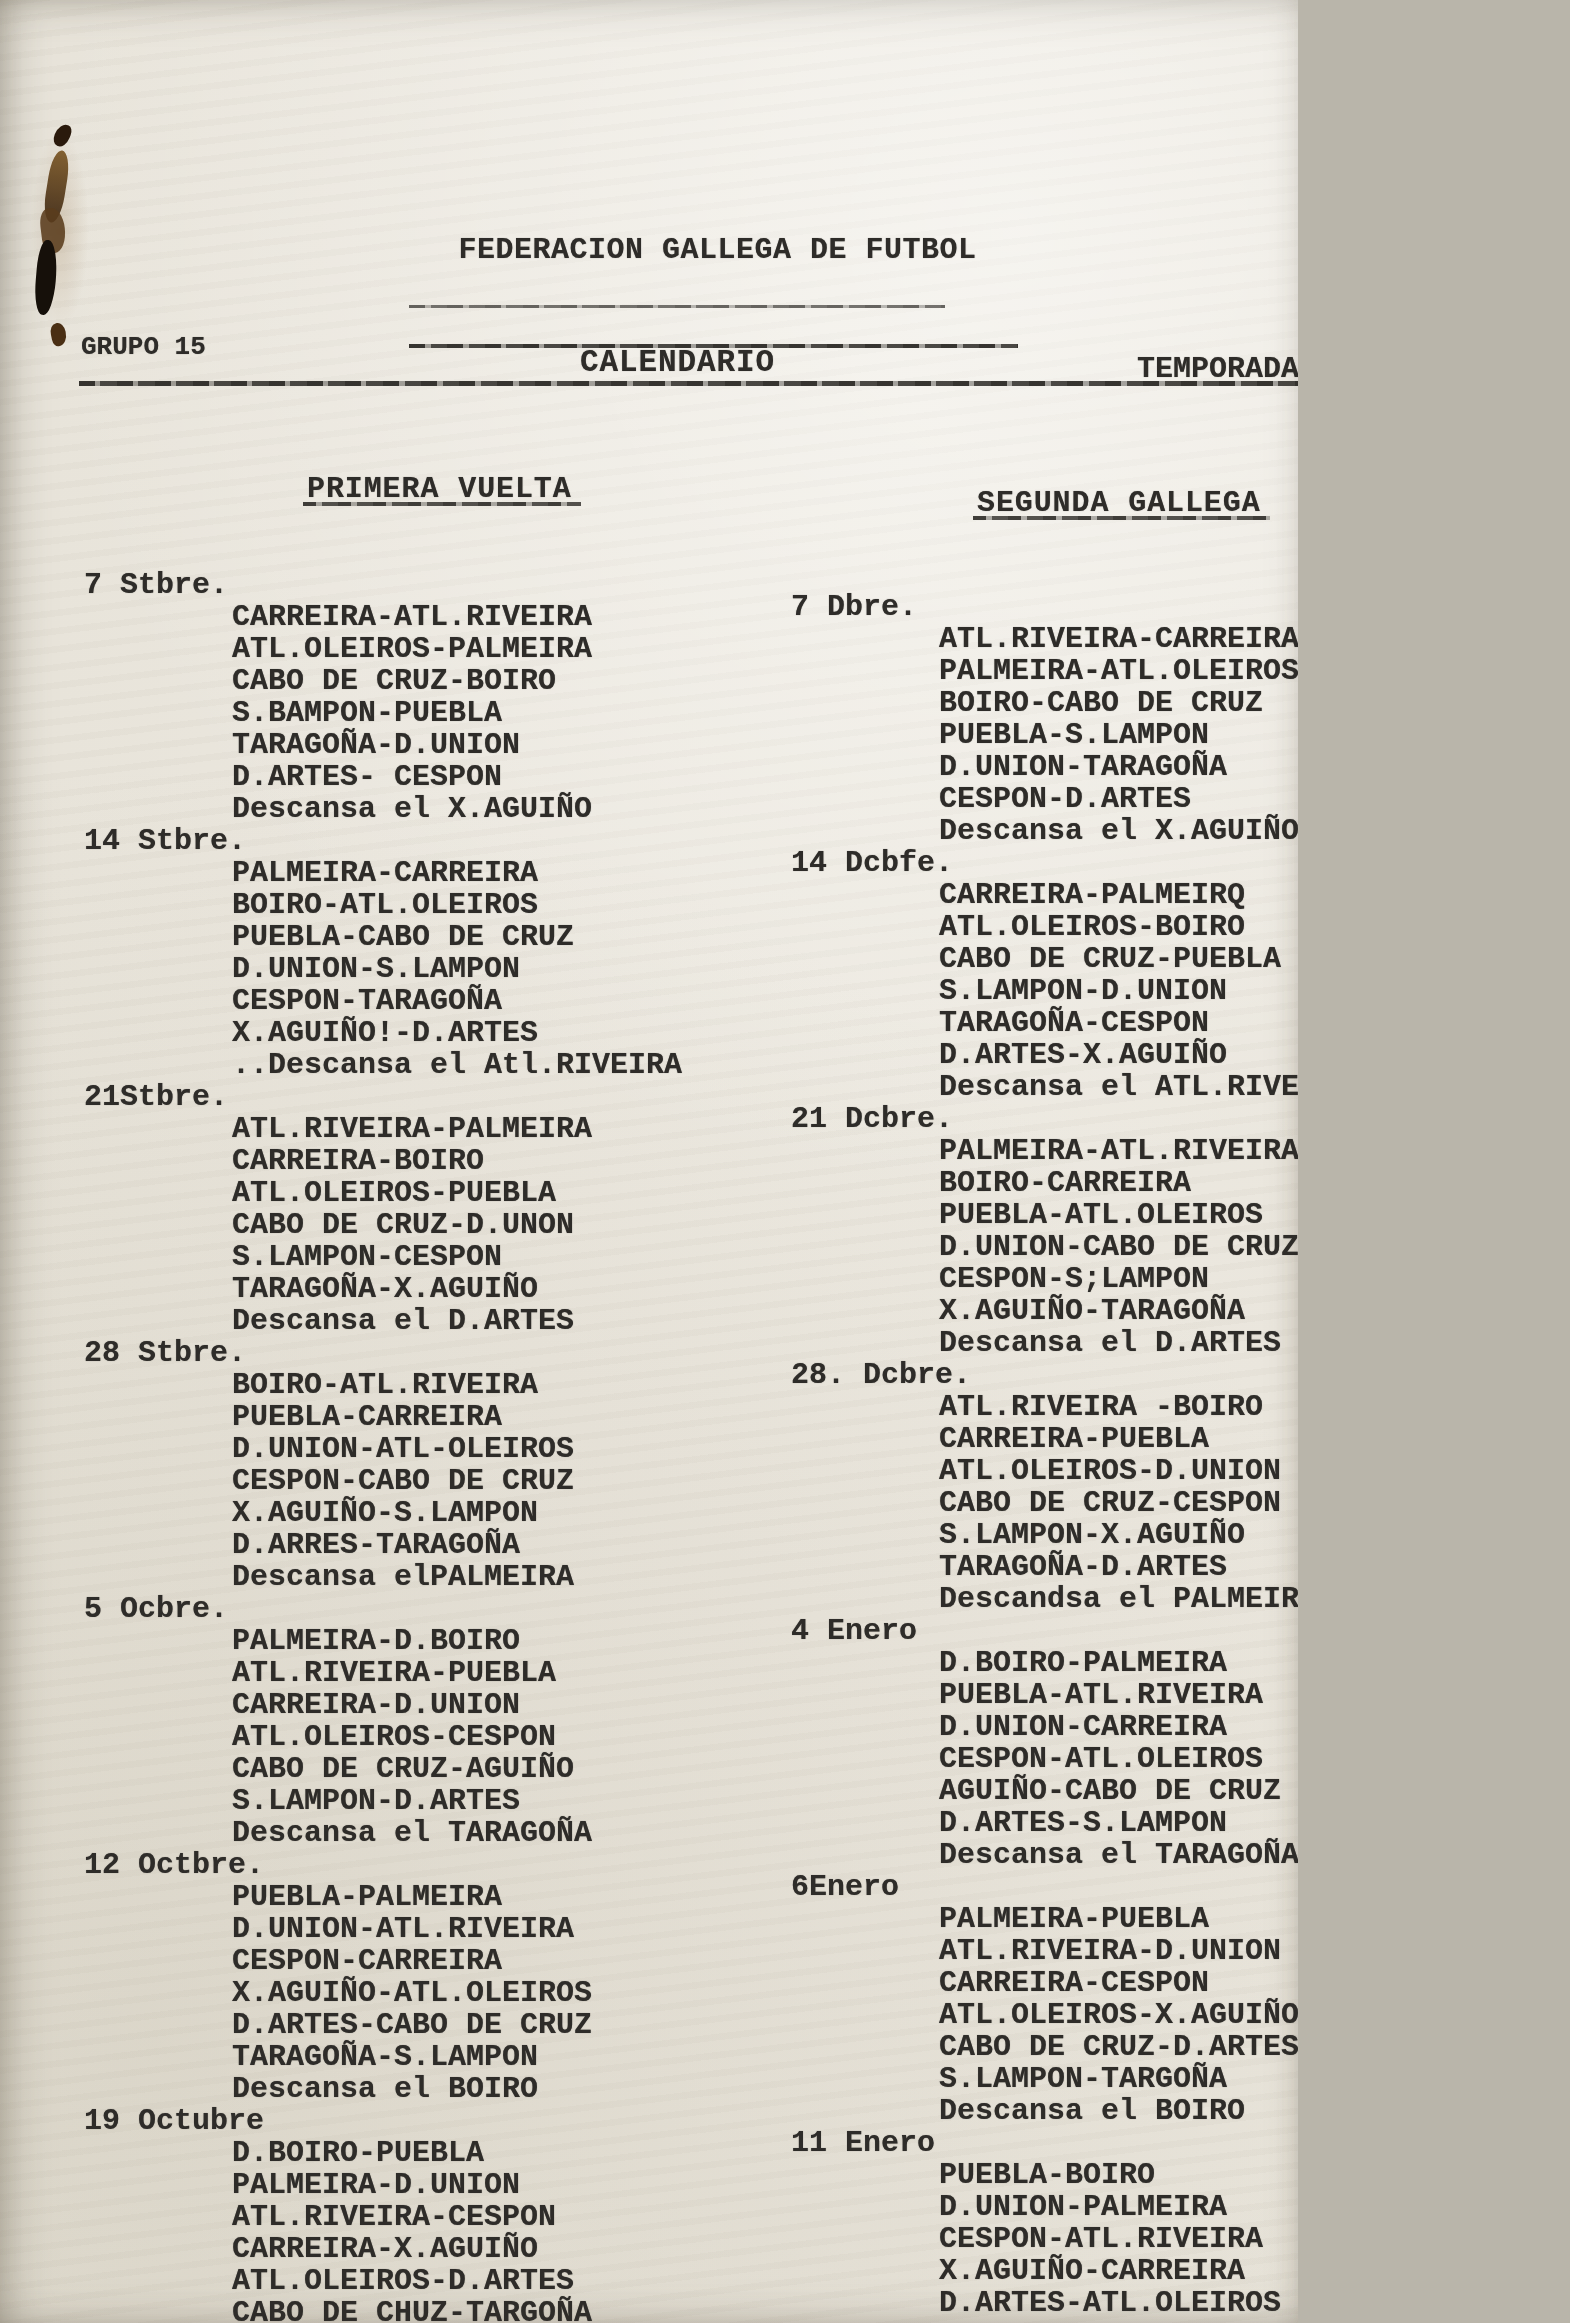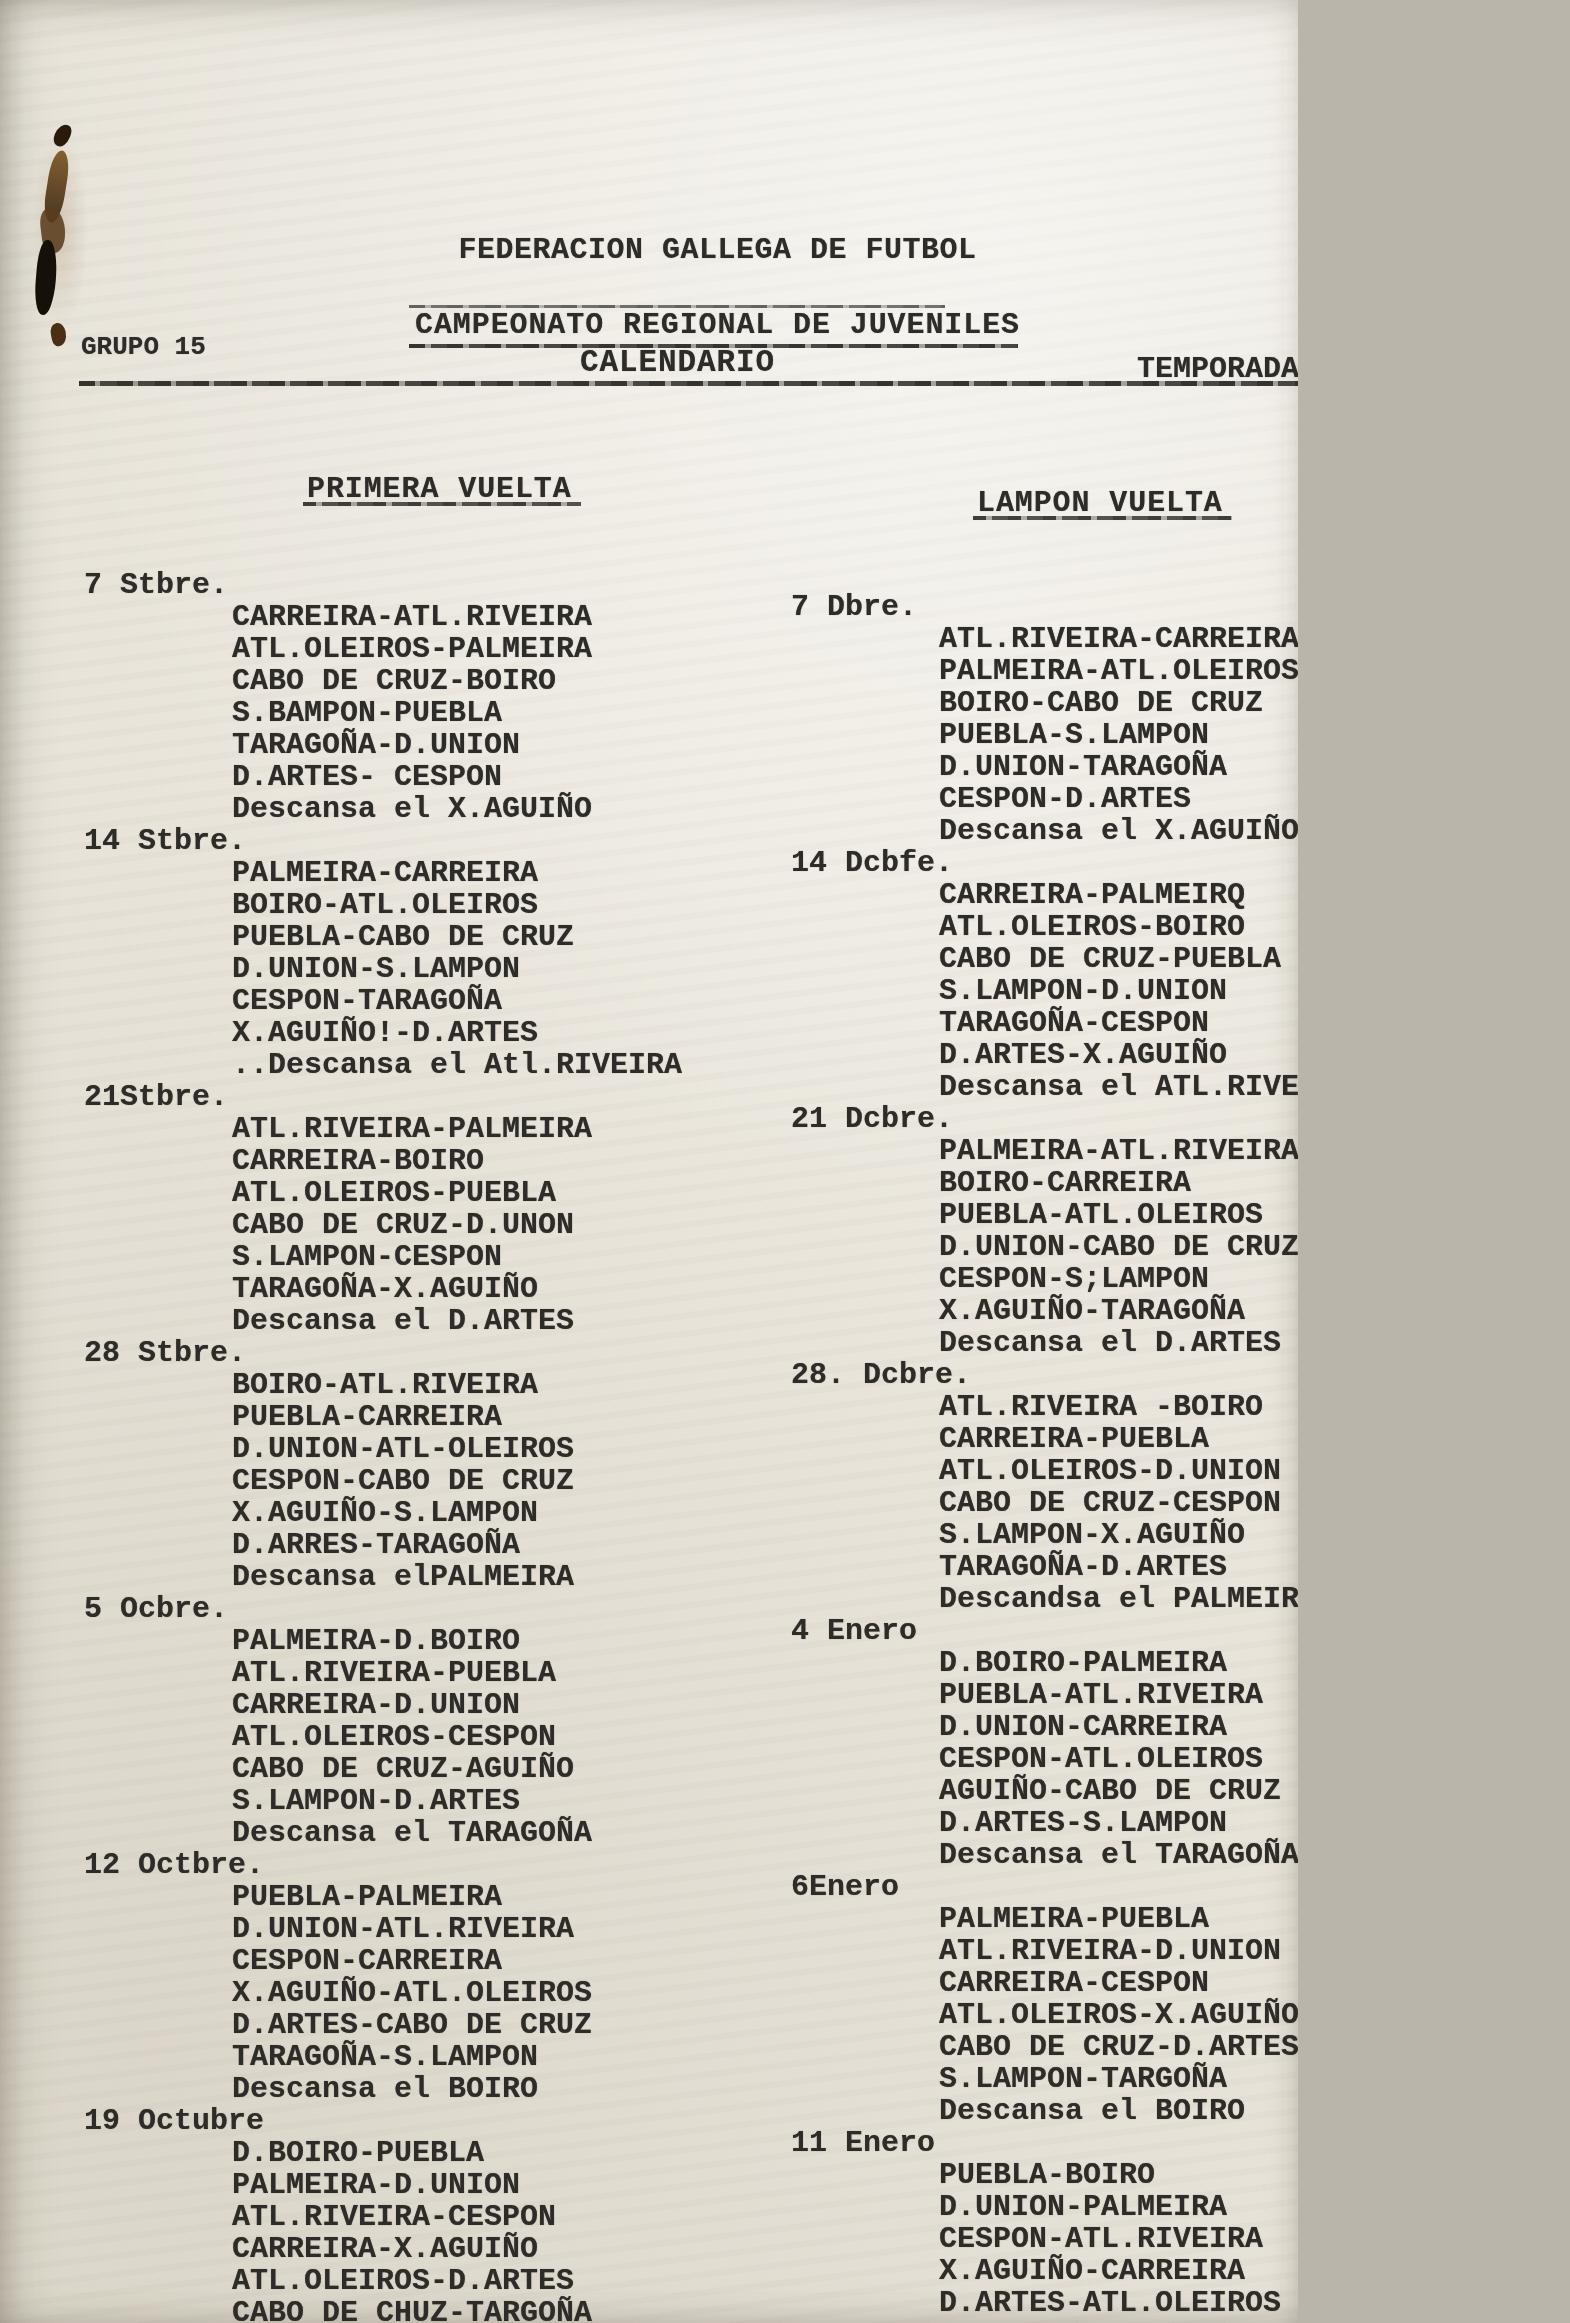--- a/index.html
+++ b/index.html
@@ -77,39 +77,38 @@
   <div id="blot">
     <div class="b b0"></div>
     <div class="b b1"></div>
     <div class="b b2"></div>
     <div class="b b3"></div>
     <div class="b b4"></div>
     <div class="b b5"></div>
   </div>
 
   <div id="hdr1" class="hdr-line">FEDERACION GALLEGA DE FUTBOL</div>
-  <div id="hdr3" class="hdr-line">CAMPEONATO REGIONAL DE JUVENILES</div>
 
   <div id="rule-deleg" class="rule"></div>
   <div id="rule-camp" class="rule"></div>
 
   <div id="grupo">GRUPO 15</div>
   <div id="calendario">CALENDARIO</div>
   <div id="temporada">
     <span class="lbl">TEMPORADA</span>
     <span class="val">1980-81</span>
   </div>
 
   <div id="rule-main" class="rule"></div>
   <div id="rule-main2" class="rule"></div>
 
   <div class="column col-left">
     <div class="vuelta-title">PRIMERA VUELTA</div>
     <div class="sections"><div class="section"><div class="date">7 Stbre.</div><div class="line">CARREIRA-ATL.RIVEIRA</div><div class="line">ATL.OLEIROS-PALMEIRA</div><div class="line">CABO DE CRUZ-BOIRO</div><div class="line">S.BAMPON-PUEBLA</div><div class="line">TARAGOÑA-D.UNION</div><div class="line">D.ARTES- CESPON</div><div class="line rest">Descansa el X.AGUIÑO</div></div><div class="section"><div class="date">14 Stbre.</div><div class="line">PALMEIRA-CARREIRA</div><div class="line">BOIRO-ATL.OLEIROS</div><div class="line">PUEBLA-CABO DE CRUZ</div><div class="line">D.UNION-S.LAMPON</div><div class="line">CESPON-TARAGOÑA</div><div class="line">X.AGUIÑO!-D.ARTES</div><div class="line rest">..Descansa el Atl.RIVEIRA</div></div><div class="section"><div class="date">21Stbre.</div><div class="line">ATL.RIVEIRA-PALMEIRA</div><div class="line">CARREIRA-BOIRO</div><div class="line">ATL.OLEIROS-PUEBLA</div><div class="line">CABO DE CRUZ-D.UNON</div><div class="line">S.LAMPON-CESPON</div><div class="line">TARAGOÑA-X.AGUIÑO</div><div class="line rest">Descansa el D.ARTES</div></div><div class="section"><div class="date">28 Stbre.</div><div class="line">BOIRO-ATL.RIVEIRA</div><div class="line">PUEBLA-CARREIRA</div><div class="line">D.UNION-ATL-OLEIROS</div><div class="line">CESPON-CABO DE CRUZ</div><div class="line">X.AGUIÑO-S.LAMPON</div><div class="line">D.ARRES-TARAGOÑA</div><div class="line rest">Descansa elPALMEIRA</div></div><div class="section"><div class="date">5 Ocbre.</div><div class="line">PALMEIRA-D.BOIRO</div><div class="line">ATL.RIVEIRA-PUEBLA</div><div class="line">CARREIRA-D.UNION</div><div class="line">ATL.OLEIROS-CESPON</div><div class="line">CABO DE CRUZ-AGUIÑO</div><div class="line">S.LAMPON-D.ARTES</div><div class="line rest">Descansa el TARAGOÑA</div></div><div class="section"><div class="date">12 Octbre.</div><div class="line">PUEBLA-PALMEIRA</div><div class="line">D.UNION-ATL.RIVEIRA</div><div class="line">CESPON-CARREIRA</div><div class="line">X.AGUIÑO-ATL.OLEIROS</div><div class="line">D.ARTES-CABO DE CRUZ</div><div class="line">TARAGOÑA-S.LAMPON</div><div class="line rest">Descansa el BOIRO</div></div><div class="section"><div class="date">19 Octubre</div><div class="line">D.BOIRO-PUEBLA</div><div class="line">PALMEIRA-D.UNION</div><div class="line">ATL.RIVEIRA-CESPON</div><div class="line">CARREIRA-X.AGUIÑO</div><div class="line">ATL.OLEIROS-D.ARTES</div><div class="line">CABO DE CHUZ-TARGOÑA</div></div></div>
   </div>
 
   <div class="column col-right">
-    <div class="vuelta-title">LAMPON VUELTA</div>
+    <div class="vuelta-title">SEGUNDA GALLEGA</div>
     <div class="sections"><div class="section"><div class="date">7 Dbre.</div><div class="line">ATL.RIVEIRA-CARREIRA</div><div class="line">PALMEIRA-ATL.OLEIROS</div><div class="line">BOIRO-CABO DE CRUZ</div><div class="line">PUEBLA-S.LAMPON</div><div class="line">D.UNION-TARAGOÑA</div><div class="line">CESPON-D.ARTES</div><div class="line rest">Descansa el X.AGUIÑO</div></div><div class="section"><div class="date">14 Dcbfe.</div><div class="line">CARREIRA-PALMEIRQ</div><div class="line">ATL.OLEIROS-BOIRO</div><div class="line">CABO DE CRUZ-PUEBLA</div><div class="line">S.LAMPON-D.UNION</div><div class="line">TARAGOÑA-CESPON</div><div class="line">D.ARTES-X.AGUIÑO</div><div class="line rest">Descansa el ATL.RIVEIRA</div></div><div class="section"><div class="date">21 Dcbre.</div><div class="line">PALMEIRA-ATL.RIVEIRA</div><div class="line">BOIRO-CARREIRA</div><div class="line">PUEBLA-ATL.OLEIROS</div><div class="line">D.UNION-CABO DE CRUZ</div><div class="line">CESPON-S;LAMPON</div><div class="line">X.AGUIÑO-TARAGOÑA</div><div class="line rest">Descansa el D.ARTES</div></div><div class="section"><div class="date">28. Dcbre.</div><div class="line">ATL.RIVEIRA -BOIRO</div><div class="line">CARREIRA-PUEBLA</div><div class="line">ATL.OLEIROS-D.UNION</div><div class="line">CABO DE CRUZ-CESPON</div><div class="line">S.LAMPON-X.AGUIÑO</div><div class="line">TARAGOÑA-D.ARTES</div><div class="line rest">Descandsa el PALMEIRA</div></div><div class="section"><div class="date">4 Enero</div><div class="line">D.BOIRO-PALMEIRA</div><div class="line">PUEBLA-ATL.RIVEIRA</div><div class="line">D.UNION-CARREIRA</div><div class="line">CESPON-ATL.OLEIROS</div><div class="line">AGUIÑO-CABO DE CRUZ</div><div class="line">D.ARTES-S.LAMPON</div><div class="line rest">Descansa el TARAGOÑA</div></div><div class="section"><div class="date">6Enero</div><div class="line">PALMEIRA-PUEBLA</div><div class="line">ATL.RIVEIRA-D.UNION</div><div class="line">CARREIRA-CESPON</div><div class="line">ATL.OLEIROS-X.AGUIÑO</div><div class="line">CABO DE CRUZ-D.ARTES</div><div class="line">S.LAMPON-TARGOÑA</div><div class="line rest">Descansa el BOIRO</div></div><div class="section"><div class="date">11 Enero</div><div class="line">PUEBLA-BOIRO</div><div class="line">D.UNION-PALMEIRA</div><div class="line">CESPON-ATL.RIVEIRA</div><div class="line">X.AGUIÑO-CARREIRA</div><div class="line">D.ARTES-ATL.OLEIROS</div></div></div>
   </div>
 
 </div>
 
 
 </body></html>

